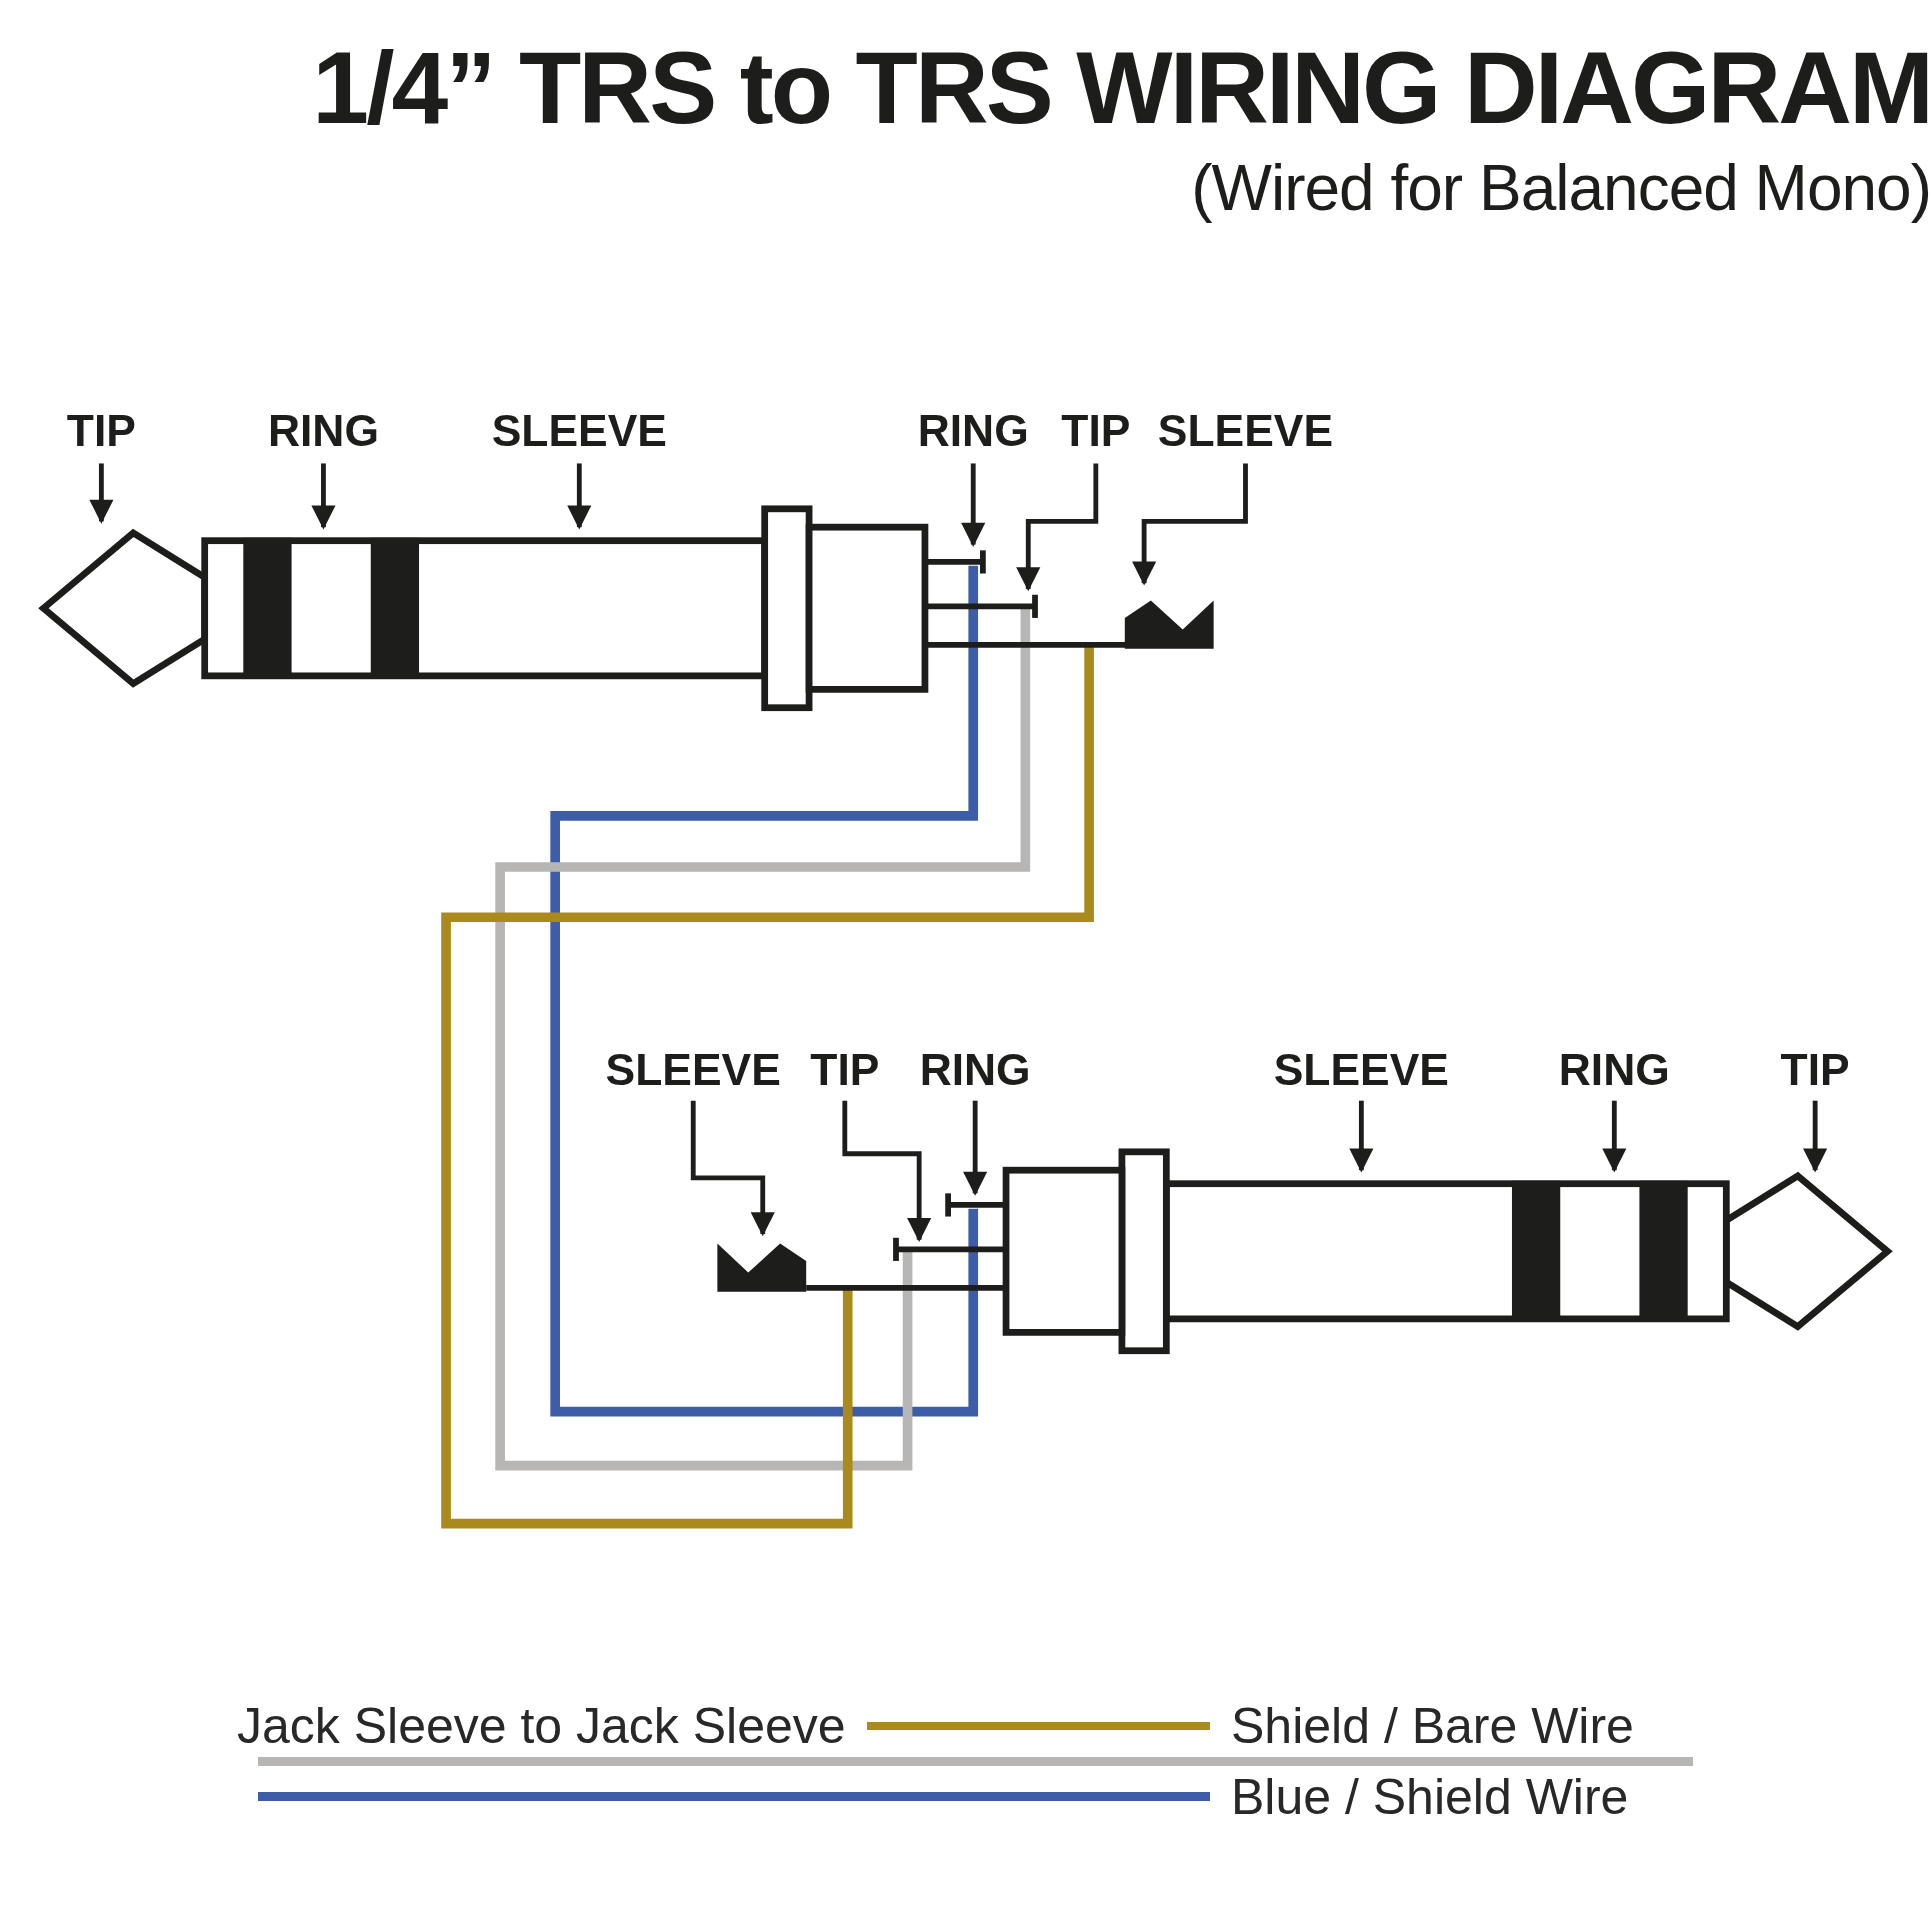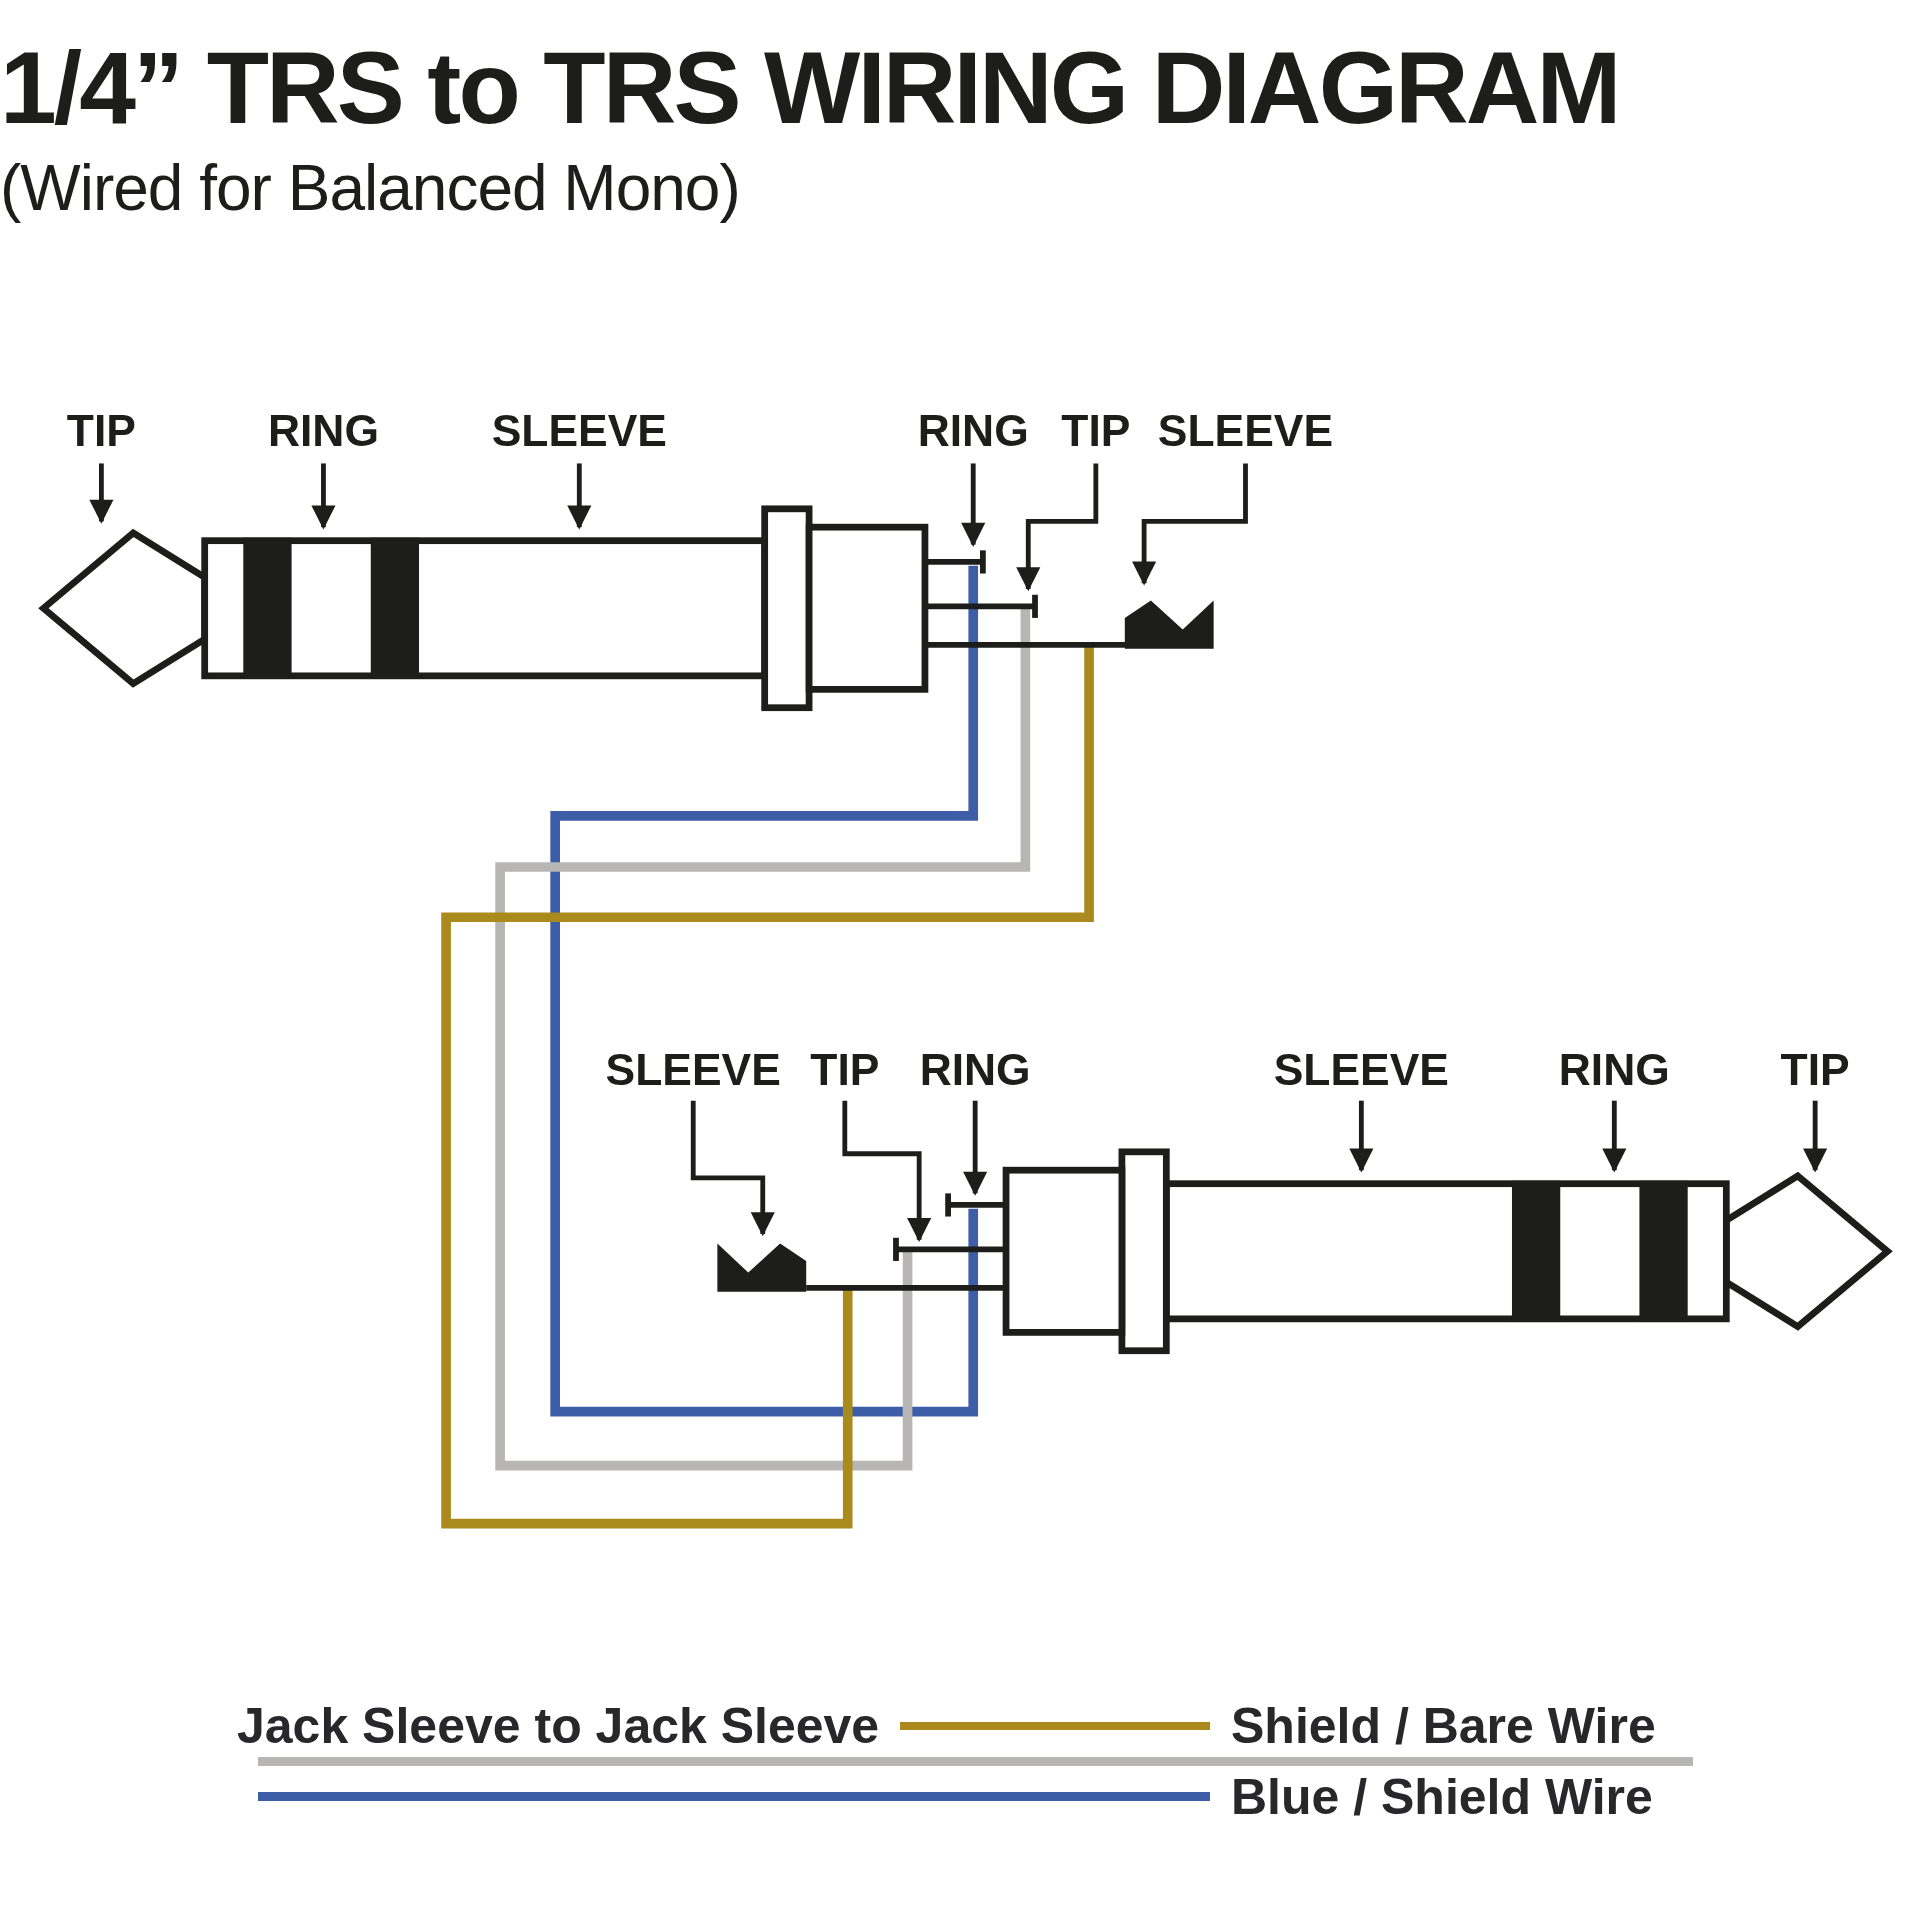--- a/index.html
+++ b/index.html
@@ -1,25 +1,25 @@
 <!DOCTYPE html>
 <html><head>
 <meta charset="utf-8">
 <style>
   *{margin:0;padding:0;box-sizing:border-box}
   html,body{background:#fff}
   .page{position:relative;width:1931px;height:1931px;background:#ffffff;
         font-family:"Liberation Sans",sans-serif;overflow:hidden;color:#1d1d1b}
-  .header{position:absolute;top:37px;left:0;width:100%;text-align:left}
+  .header{position:absolute;top:37px;left:0;width:100%;text-align:right}
   .title{font-size:102px;font-weight:800;letter-spacing:-2.9px;white-space:nowrap;line-height:1.0}
   .subtitle{font-size:64px;font-weight:400;letter-spacing:-1px;margin-top:11.6px}
   .diagram{position:absolute;left:0;top:0;width:1931px;height:1931px}
   .lbl{font:700 46px "Liberation Sans",sans-serif;text-anchor:middle}
   .legend{position:absolute;left:237px;top:1697px;width:1477px;display:flex;
-          flex-direction:column;gap:2px;font-size:50px;color:#28282a;font-weight:700}
+          flex-direction:column;gap:2px;font-size:50px;color:#28282a;font-weight:400}
   .legend-row{display:flex;align-items:center}
   .legend-conn{white-space:nowrap}
   .legend-line{flex:1;height:8.7px;margin:0 21px}
   .legend-wire{width:483px;flex:none;white-space:nowrap}
 </style>
 </head>
 <body>
 
 <div class="page">
 

